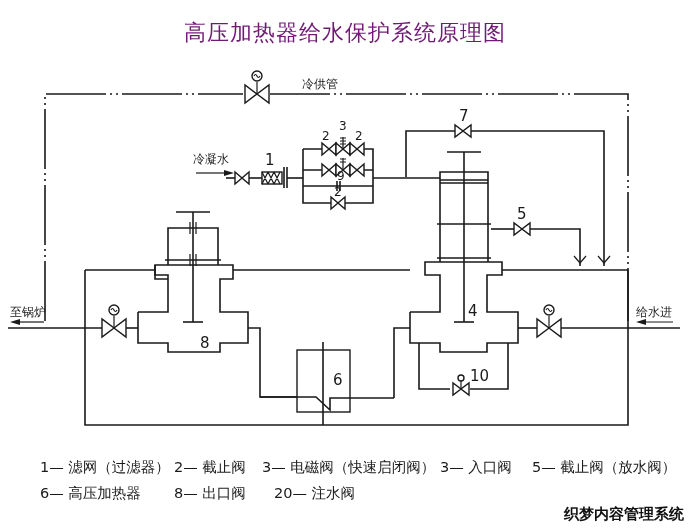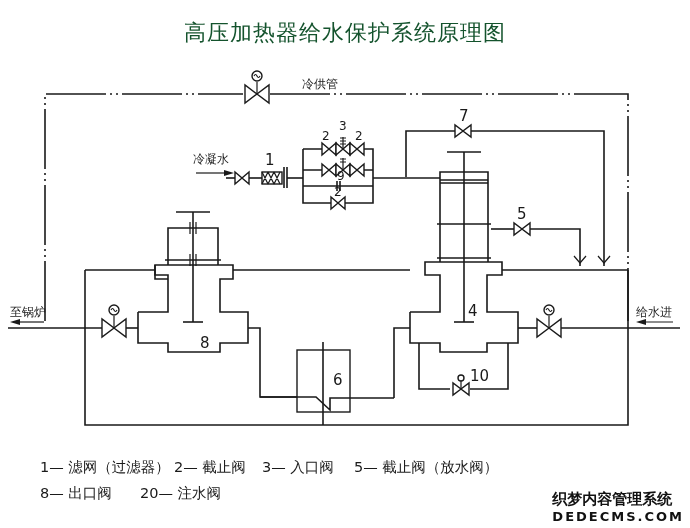--- a/index.html
+++ b/index.html
@@ -5,21 +5,21 @@
   html,body{margin:0;padding:0;background:#ffffff;}
   body{width:690px;height:528px;position:relative;overflow:hidden;font-family:"DejaVu Sans",sans-serif;color:#1a1a1a;}
   #diagram{position:absolute;left:0;top:0;width:690px;height:528px;}
   .ln{stroke:#1a1a1a;stroke-width:1.6;fill:none;}
   .ln-thin{stroke:#1a1a1a;stroke-width:1.2;fill:none;}
   .dash{stroke:#1a1a1a;stroke-width:1.6;fill:none;stroke-dasharray:60 4 2 4 2 4;}
   .vfill{fill:#ffffff;stroke:#1a1a1a;stroke-width:1.4;}
   .lbl{font-family:"DejaVu Sans",sans-serif;font-size:15px;fill:#1a1a1a;}
   .lbl-sm{font-family:"DejaVu Sans",sans-serif;font-size:12px;fill:#1a1a1a;}
   .cn{font-family:"DejaVu Sans",sans-serif;font-size:12px;fill:#1a1a1a;}
-  .title{position:absolute;left:0;width:690px;top:18px;text-align:center;font-size:22px;letter-spacing:1px;color:#14532d;font-family:"DejaVu Serif",serif;}
+  .title{position:absolute;left:0;width:690px;top:18px;text-align:center;font-size:22px;letter-spacing:1px;color:#701a75;font-family:"DejaVu Serif",serif;}
   .legend{position:absolute;left:40px;top:454px;width:650px;font-size:14.5px;color:#1a1a1a;font-family:"DejaVu Sans",sans-serif;}
   .legend-row{display:flex;height:26px;align-items:center;}
   .legend-item{white-space:nowrap;}
   .watermark{position:absolute;right:6px;bottom:4px;font-family:"DejaVu Sans",sans-serif;}
   .wm1{font-size:15px;font-weight:bold;color:#111;background:rgba(255,255,255,0.6);}
   .wm2{font-size:13px;font-weight:bold;letter-spacing:2px;color:#111;}
 </style>
 </head>
 <body>
 
@@ -219,25 +219,26 @@
     <polygon class="vfill" points="331,197 331,209 338,203"></polygon>
     <polygon class="vfill" points="345,197 345,209 338,203"></polygon>
   </g>
   <text class="lbl-sm" x="334" y="196">2</text>
 </svg>
 
 <div class="legend">
   <div class="legend-row">
     <span class="legend-item" style="width:134px">1— 滤网（过滤器）</span>
     <span class="legend-item" style="width:88px">2— 截止阀</span>
+    <span class="legend-item" style="width:178px">3— 电磁阀（快速启闭阀）</span>
     <span class="legend-item" style="width:92px">3— 入口阀</span>
     <span class="legend-item">5— 截止阀（放水阀）</span>
   </div>
   <div class="legend-row">
+    <span class="legend-item" style="width:134px">6— 高压加热器</span>
     <span class="legend-item" style="width:100px">8— 出口阀</span>
     <span class="legend-item">20— 注水阀</span>
   </div>
 </div>
 
 <div class="watermark">
   <div class="wm1">织梦内容管理系统</div>
-  <div class="wm2">DEDECMS.COM</div>
 </div>
 
 </body></html>

